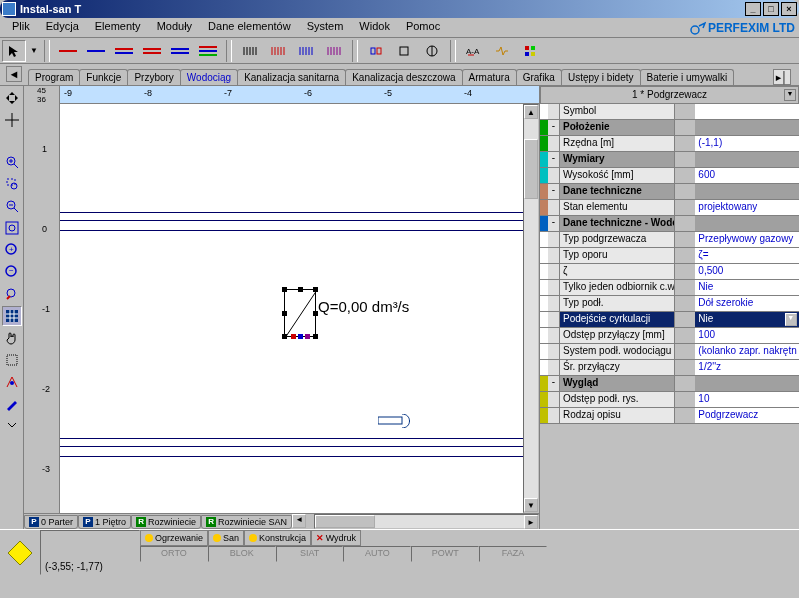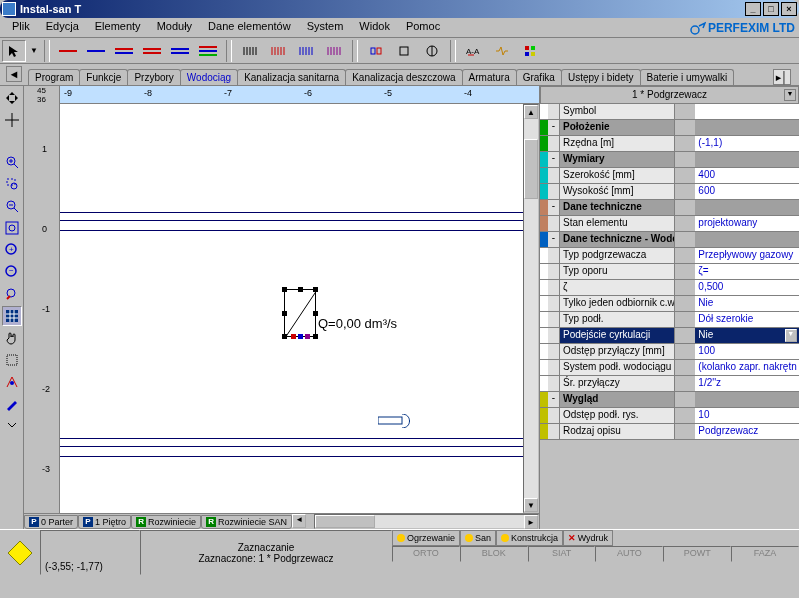--- a/index.html
+++ b/index.html
@@ -382,21 +382,21 @@
             <div class="handle" style="left:13px;top:-3px"></div>
             <div class="handle" style="right:-3px;top:-3px"></div>
             <div class="handle" style="left:-3px;top:21px"></div>
             <div class="handle" style="right:-3px;top:21px"></div>
             <div class="handle" style="left:-3px;bottom:-3px"></div>
             <div class="handle" style="right:-3px;bottom:-3px"></div>
             <div style="position:absolute;left:6px;bottom:-3px;width:5px;height:5px;background:#c00"></div>
             <div style="position:absolute;left:13px;bottom:-3px;width:5px;height:5px;background:#00c"></div>
             <div style="position:absolute;left:20px;bottom:-3px;width:5px;height:5px;background:#808"></div>
           </div>
-          <div style="position:absolute;left:258px;top:212px;font-size:13px">Q=0,00 dm³/s</div>
+          <div style="position:absolute;left:258px;top:194px;font-size:15px">Q=0,00 dm³/s</div>
 
           <div style="position:absolute;left:318px;top:310px">
             <svg width="40" height="14">
                 <rect x="0" y="3" width="24" height="7" fill="none" stroke="#003080"></rect>
                 <path d="M24 0 C34 0 34 14 24 14" fill="none" stroke="#003080"></path>
               </svg>
           </div>
         </div>
         <div class="scrollbar-v">
           <div class="arrow">▲</div>
@@ -464,26 +464,20 @@
           </div>
           <div class="prow section">
             <div class="color" style="background:#00c0c0"></div>
             <div class="exp">-</div>
             <div class="lbl">Wymiary</div>
             <div class="val"></div>
           </div>
           <div class="prow ">
             <div class="color" style="background:#00c0c0"></div>
             <div class="exp"></div>
-            <div class="lbl">Szerokość [mm]</div>
-            <div class="val">400</div>
-          </div>
-          <div class="prow ">
-            <div class="color" style="background:#00c0c0"></div>
-            <div class="exp"></div>
             <div class="lbl">Wysokość [mm]</div>
             <div class="val">600</div>
           </div>
           <div class="prow section">
             <div class="color" style="background:#c08060"></div>
             <div class="exp">-</div>
             <div class="lbl">Dane techniczne</div>
             <div class="val"></div>
           </div>
           <div class="prow ">
@@ -584,24 +578,20 @@
   </div>
 </div>
 
 <div class="status" style="position:relative">
   <div class="icon">
     <svg width="28" height="28">
         <polygon points="14,2 26,14 14,26 2,14" fill="#ffee00" stroke="#808000"></polygon>
       </svg>
   </div>
   <div style="width:100px;border:1px inset #c0c0c0;padding:2px 4px;font-size:10px;display:flex;align-items:flex-end">(-3,55; -1,77)</div>
-  <div class="info">
-    <span>Zaznaczanie</span>
-    <span>Zaznaczone: 1 * Podgrzewacz</span>
-  </div>
   <div class="layers">
     <div class="ltabs" id="ltabs">
         <div class="ltab">
           <span style="width:8px;height:8px;border-radius:4px;background:#ffcc00;display:inline-block"></span>
           <span>Ogrzewanie</span>
         </div>
         <div class="ltab">
           <span style="width:8px;height:8px;border-radius:4px;background:#ffcc00;display:inline-block"></span>
           <span>San</span>
         </div>

